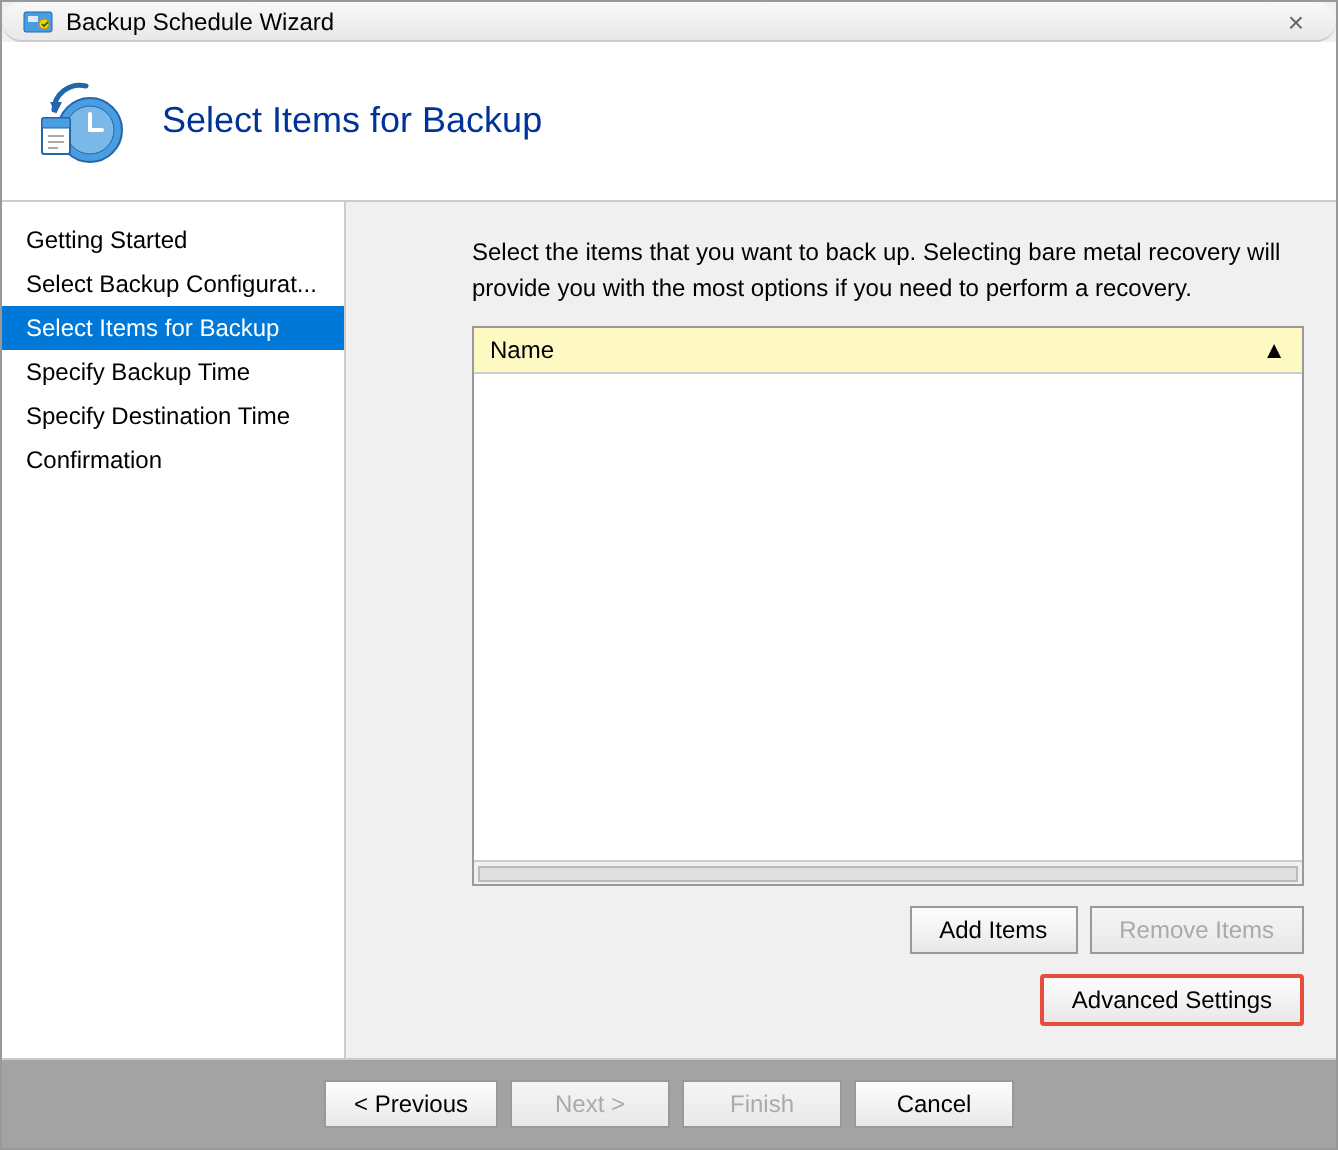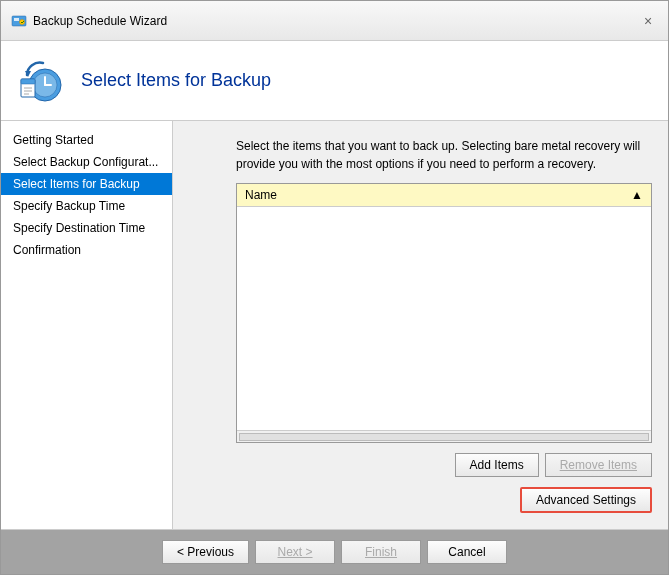--- a/index.html
+++ b/index.html
@@ -21,21 +21,22 @@
       display: flex;
       flex-direction: column;
     }
     .title-bar {
       background: linear-gradient(to bottom, #f8f8f8, #e8e8e8);
       border-bottom: 1px solid #ccc;
       padding: 6px 10px;
       display: flex;
       align-items: center;
       justify-content: space-between;
-      height: 40px;
+      height: 20px;
+      border-radius: 13px;
     }
     .title-bar-left {
       display: flex;
       align-items: center;
       gap: 6px;
     }
     .title-bar-icon {
       width: 16px;
       height: 16px;
       display: flex;
@@ -167,21 +168,21 @@
     .btn {
       padding: 4px 14px;
       font-size: 12px;
       border: 1px solid #999;
       background: linear-gradient(to bottom, #fdfdfd, #e8e8e8);
       cursor: pointer;
       color: #000;
       min-width: 80px;
       text-align: center;
     }
-    .btn:disabled { color: #aaa; cursor: default; background: linear-gradient(to bottom, #f5f5f5, #e8e8e8); text-decoration: underline; }
+    .btn:disabled { color: #aaa; cursor: default; background: linear-gradient(to bottom, #f5f5f5, #e8e8e8); }
     .btn-advanced {
       padding: 4px 14px;
       font-size: 12px;
       border: 2px solid #e74c3c;
       background: linear-gradient(to bottom, #fdfdfd, #e8e8e8);
       cursor: pointer;
       color: #000;
       min-width: 120px;
       text-align: center;
       border-radius: 2px;

